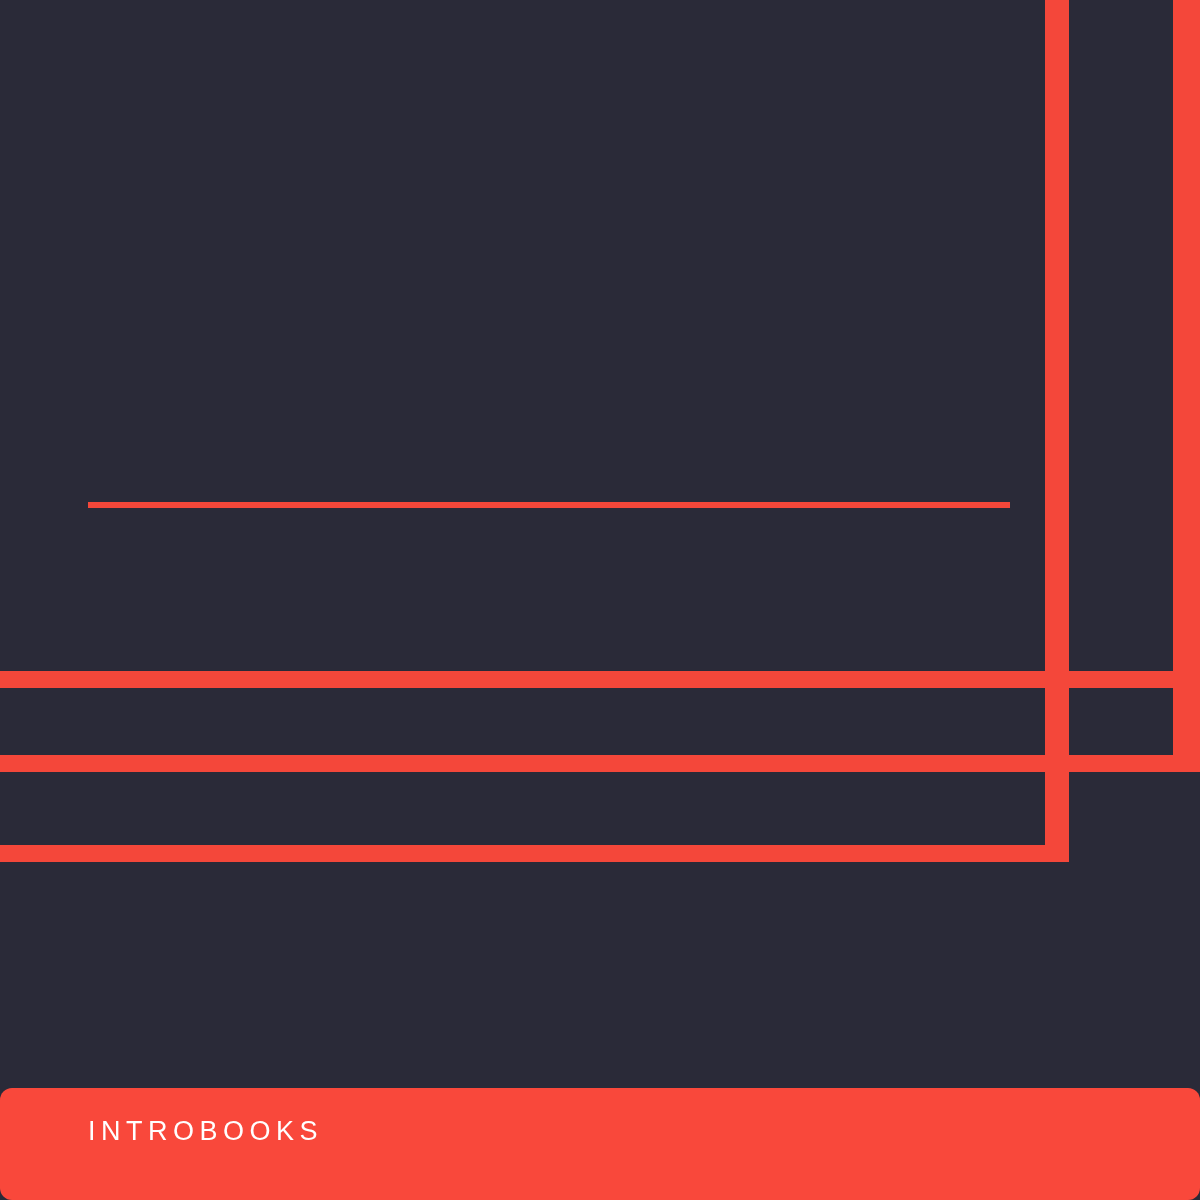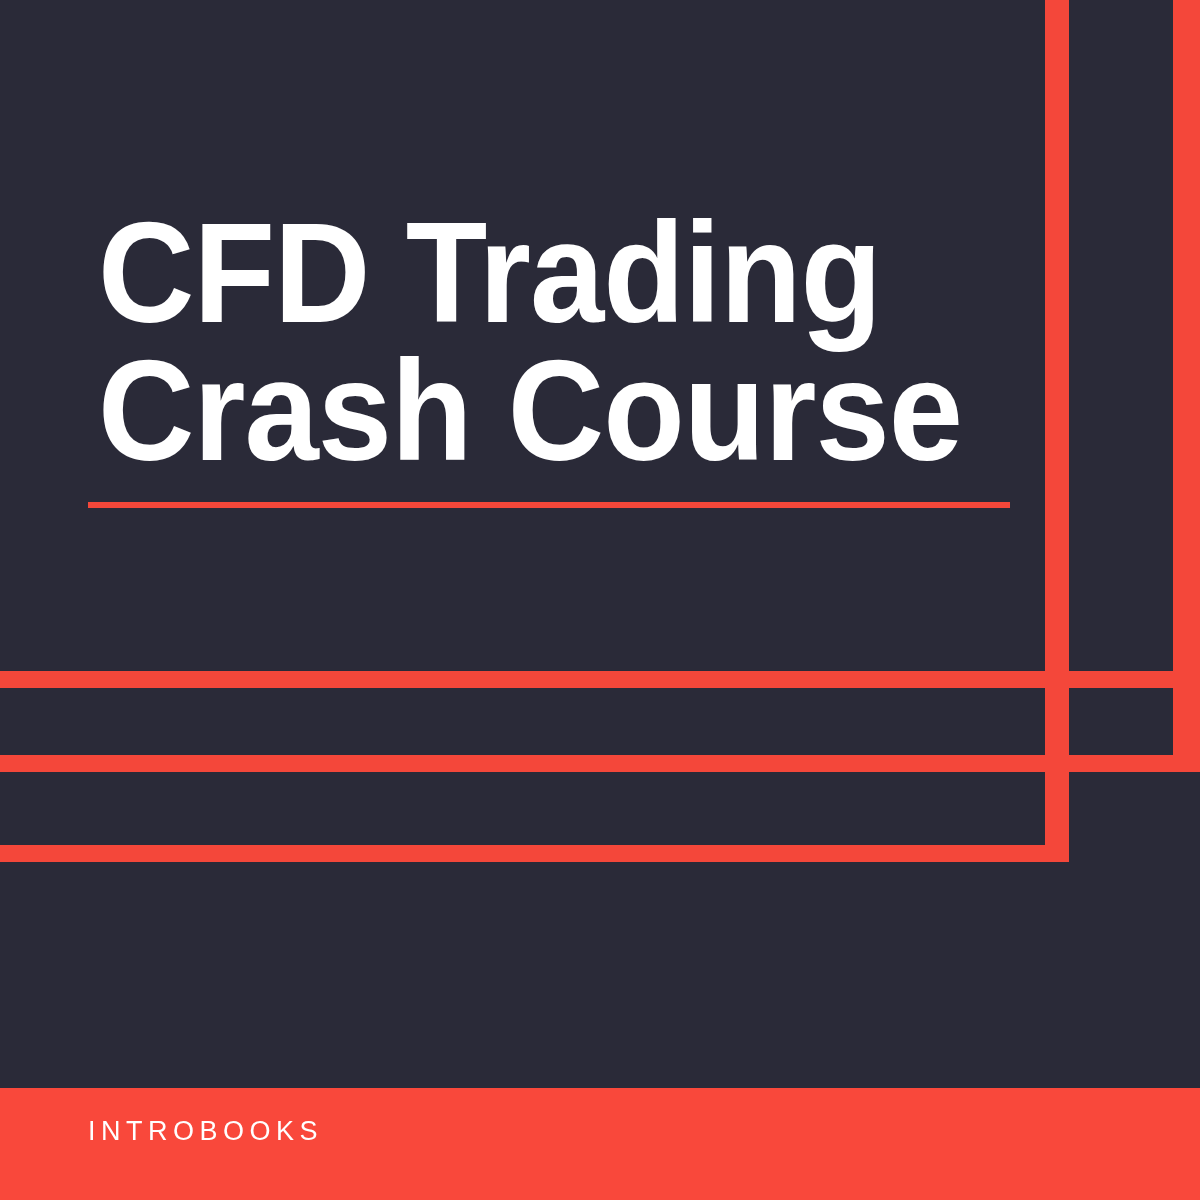--- a/index.html
+++ b/index.html
@@ -83,43 +83,40 @@
   }
 
   
   .footer {
     position: absolute;
     left: 0;
     bottom: 0;
     width: 1200px;
     height: 112px;
     background: #f9483b;
+    border-radius: 12px;
   }
   .footer-text {
     position: absolute;
     left: 88px;
     top: 24px;
     color: #ffffff;
     font-size: 27px;
     font-weight: 400;
     letter-spacing: 5.5px;
     line-height: 1.42;
     white-space: nowrap;
   }
   .footer-line { display: block; }
 </style>
 </head>
 <body>
 
 <div id="cover">
 
-  <div class="title-block">
-    <div class="title-line">CFD Trading</div>
-    <div class="title-line">Crash Course</div>
-  </div>
 
   <div class="title-underline"></div>
 
   <div class="rule v-rule-outer"></div>
   <div class="rule v-rule-inner"></div>
   <div class="rule h-rule-top"></div>
   <div class="rule h-rule-mid"></div>
   <div class="rule h-rule-bottom"></div>
 
   <div class="footer">

